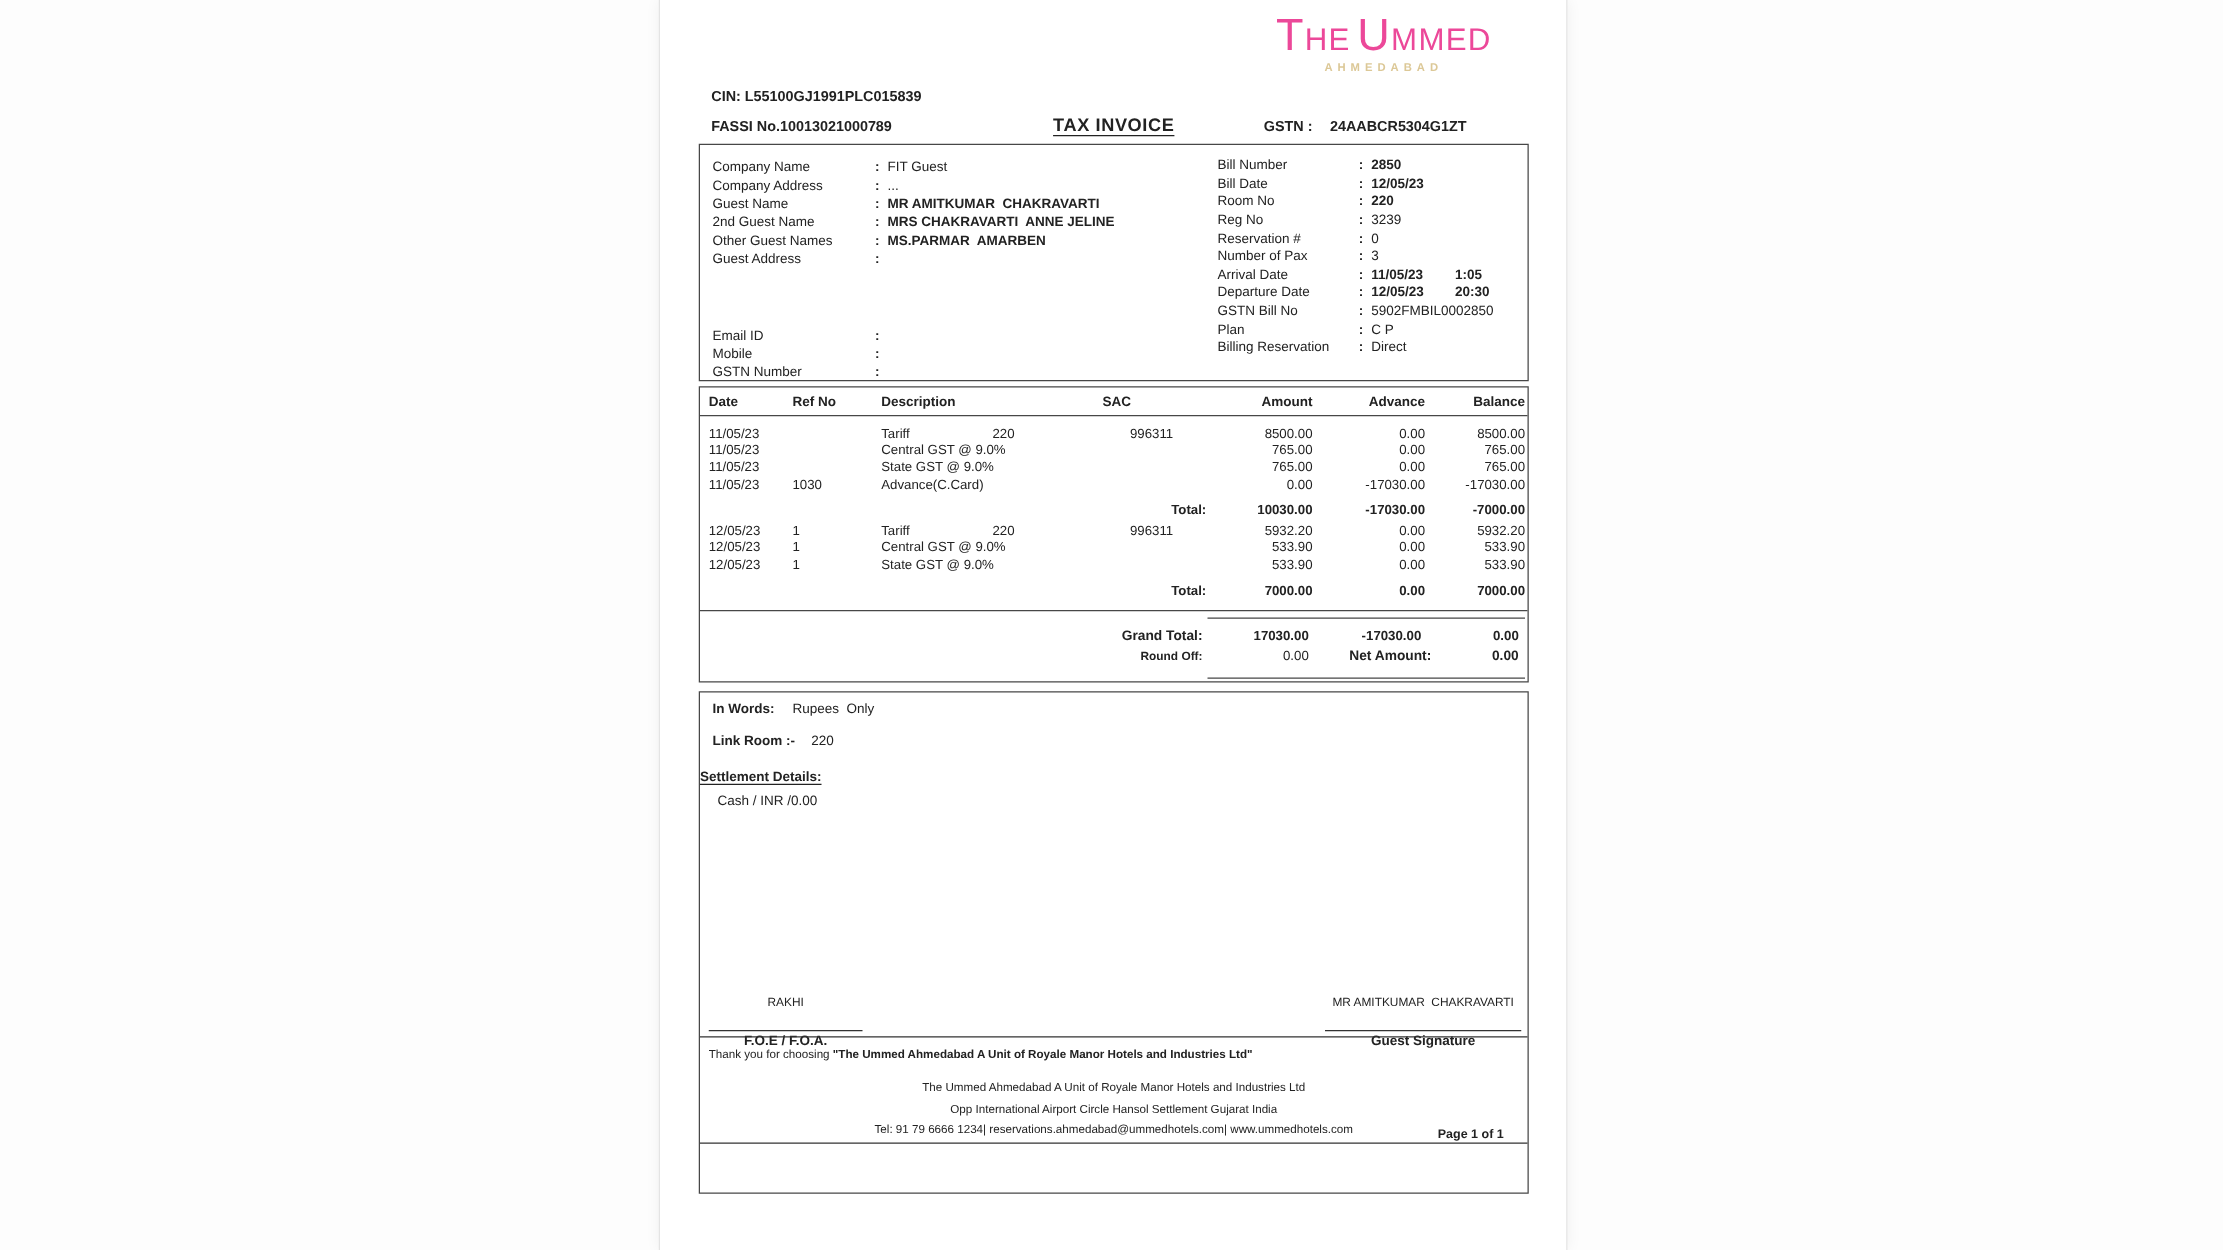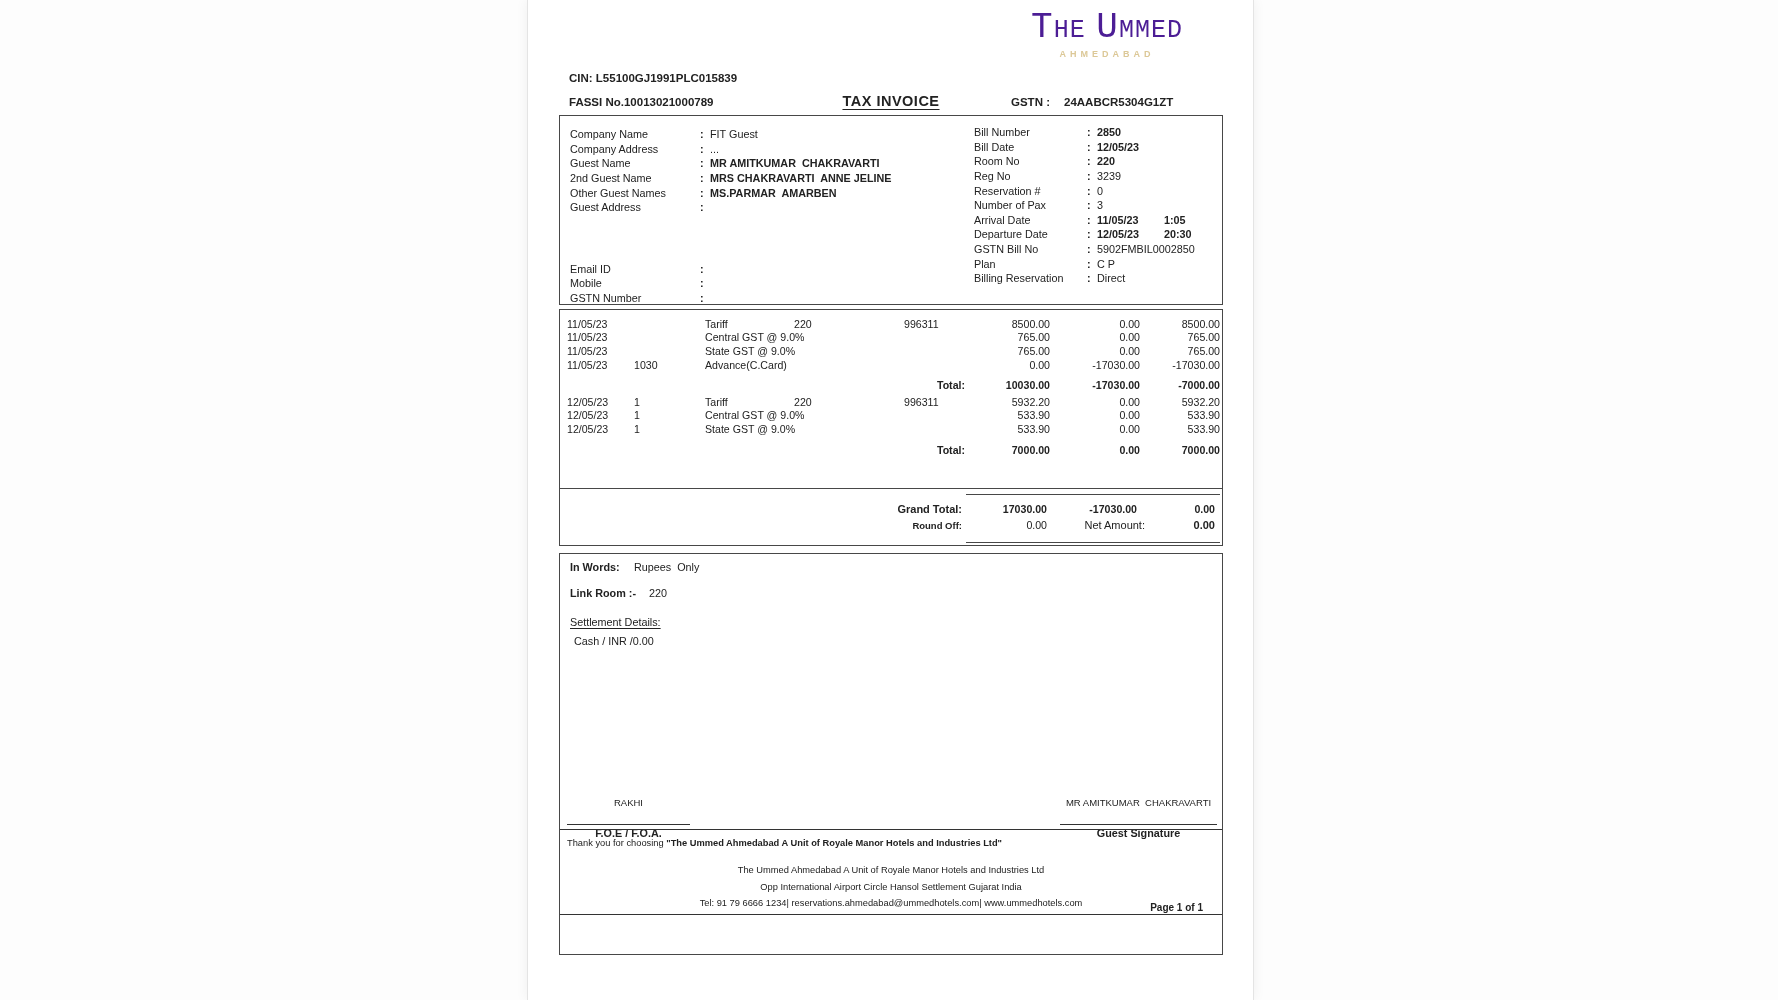--- a/index.html
+++ b/index.html
@@ -3,21 +3,21 @@
 <meta charset="utf-8">
 <style>
   * { margin:0; padding:0; box-sizing:border-box; }
   html,body { width:1778px; height:1000px; background:#fdfdfd; font-family:"Liberation Sans",sans-serif; color:#222; overflow:hidden; }
   .canvas { position:relative; width:1778px; height:1000px; }
   .page { position:absolute; left:527px; top:0; width:727px; height:1000px; background:#fff;
           border-left:1px solid #e4e4e4; border-right:1px solid #e4e4e4; box-shadow:0 0 12px rgba(0,0,0,.06); }
 
   
   .logo { position:absolute; left:471px; top:10px; width:216px; text-align:center; line-height:1; }
-  .logo-main { font-family:Liberation Mono, monospace; color:#4c1d95; letter-spacing:1px; white-space:nowrap; }
+  .logo-main { font-family:Liberation Sans, sans-serif; color:#ec4899; letter-spacing:1px; white-space:nowrap; }
   .logo-main .lg { font-size:36px; }
   .logo-main .sm { font-size:25px; }
   .logo-sub { margin-top:4px; font-size:9px; letter-spacing:4px; color:#dcc897; font-weight:bold; }
   .cin   { position:absolute; left:41px; top:72px;  font-size:11.5px; font-weight:bold; }
   .fassi { position:absolute; left:41px; top:96px;  font-size:11.5px; font-weight:bold; }
   .title { position:absolute; left:31px; width:664px; top:93px; text-align:center; font-size:14.5px; font-weight:bold;
            text-decoration:underline; text-underline-offset:3px; letter-spacing:.5px; }
   .gstn  { position:absolute; left:483px; top:96px; font-size:11.5px; font-weight:bold; display:flex; gap:14px; white-space:pre; }
 
   
@@ -55,30 +55,30 @@
   .gt-rule-b{ position:absolute; left:406px; right:2px; top:232px; border-top:1px solid #474747; }
   .gtrow { position:absolute; left:0; width:100%; display:flex; align-items:center; }
   .gtrow.grand { top:193px; font-weight:bold; }
   .gtrow.round { top:209px; }
   .w1 { width:402px; text-align:right; font-size:11px; }
   .w2 { width:85px;  text-align:right; font-size:10.6px; }
   .w3 { width:90px;  text-align:right; font-size:10.6px; }
   .w4 { width:78px;  text-align:right; font-size:10.6px; }
   .r1 { width:402px; text-align:right; font-size:9.5px;  font-weight:bold; }
   .r2 { width:85px;  text-align:right; font-size:10.6px; }
-  .r3 { width:98px;  text-align:right; font-size:11px;   font-weight:normal; }
+  .r3 { width:98px;  text-align:right; font-size:11px;   font-weight:bold; }
   .r4 { width:70px;  text-align:right; font-size:11px;   font-weight:bold; }
 
   
   .boxC { position:absolute; left:31px; top:553px; width:664px; height:402px; border:1.5px solid #474747; font-size:10.8px; }
   .inwords  { position:absolute; left:10px; top:7px;  display:flex; }
   .inwords .lbl { width:64px; font-weight:bold; }
   .linkroom { position:absolute; left:10px; top:33px; display:flex; }
   .linkroom .lbl { width:79px; font-weight:bold; }
-  .settle-h { position:absolute; left:10px; top:62px; font-weight:normal; text-decoration:underline; text-underline-offset:2px; }
+  .settle-h { position:absolute; left:0; top:62px; font-weight:bold; text-decoration:underline; text-underline-offset:2px; }
   .settle-row { position:absolute; left:14px; right:12px; top:81px; display:flex; justify-content:flex-start; }
   .sig { position:absolute; text-align:center; }
   .sig-left  { left:7px;   top:243px; width:123px; }
   .sig-right { left:500px; top:243px; width:157px; }
   .sig-name { font-size:9.5px; padding-bottom:16px; border-bottom:1.5px solid #333; white-space:pre; }
   .sig-role { font-size:10.8px; font-weight:bold; margin-top:2px; }
   .hr1 { position:absolute; left:0; right:0; top:275px; border-top:1.5px solid #333; }
   .thanks { position:absolute; left:7px; top:284px; font-size:9.3px; white-space:pre; }
   .thanks b { font-size:9.3px; }
   .fline { position:absolute; left:0; right:0; text-align:center; font-size:9.3px; }
@@ -216,20 +216,29 @@
             <div class="irow">
               <span class="lbl">Billing Reservation</span>
               <span class="colon">:</span>
               <span class="val"><span>Direct</span><span class="extra"></span></span>
             </div>
           </div>
       </div>
     </div>
 
     <div class="boxB">
+      <div class="thead">
+        <span class="h-date">Date</span>
+        <span class="h-ref">Ref No</span>
+        <span class="h-desc">Description</span>
+        <span class="h-sac">SAC</span>
+        <span class="h-amt">Amount</span>
+        <span class="h-adv">Advance</span>
+        <span class="h-bal">Balance</span>
+      </div>
       <div class="tbody">
 
       <div class="trow">
             <span class="cd">11/05/23</span>
             <span class="cr"></span>
             <span class="cdesc"><span>Tariff</span><span class="croom">220</span></span>
             <span class="csac"><span class="sacv">996311</span><span class="tlabel"></span></span>
             <span class="camt">8500.00</span>
             <span class="cadv">0.00</span>
             <span class="cbal">8500.00</span>

